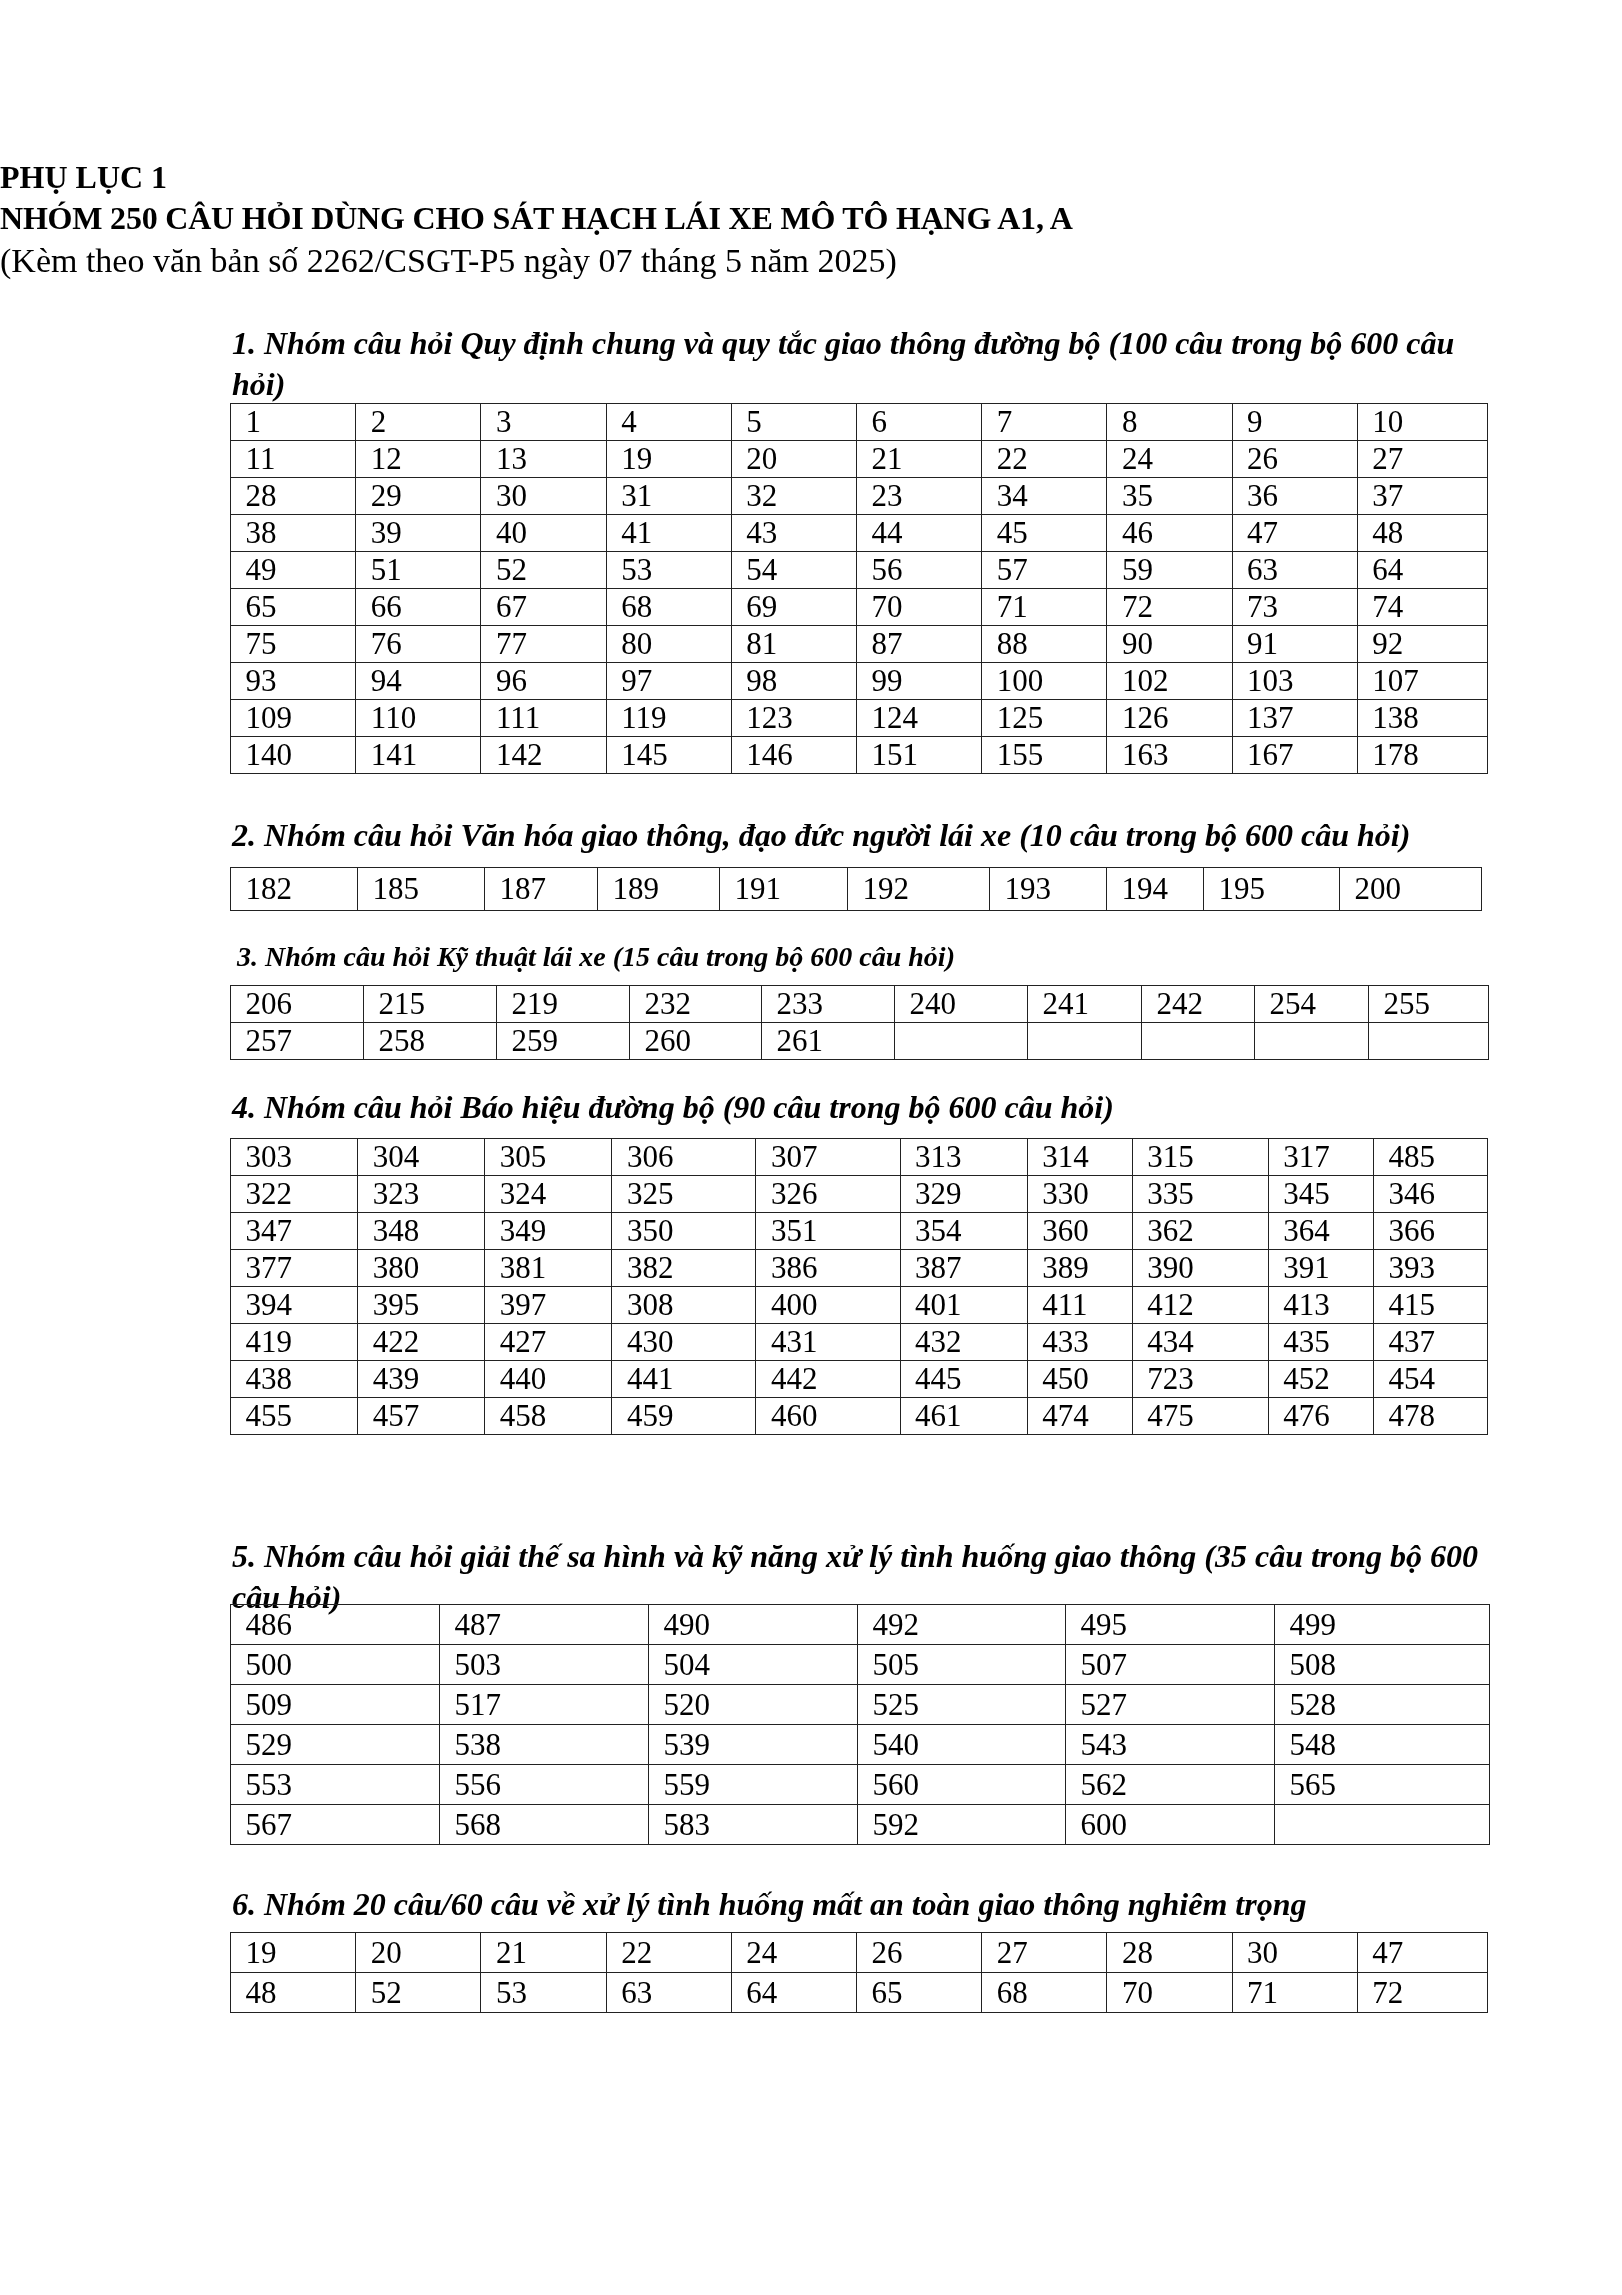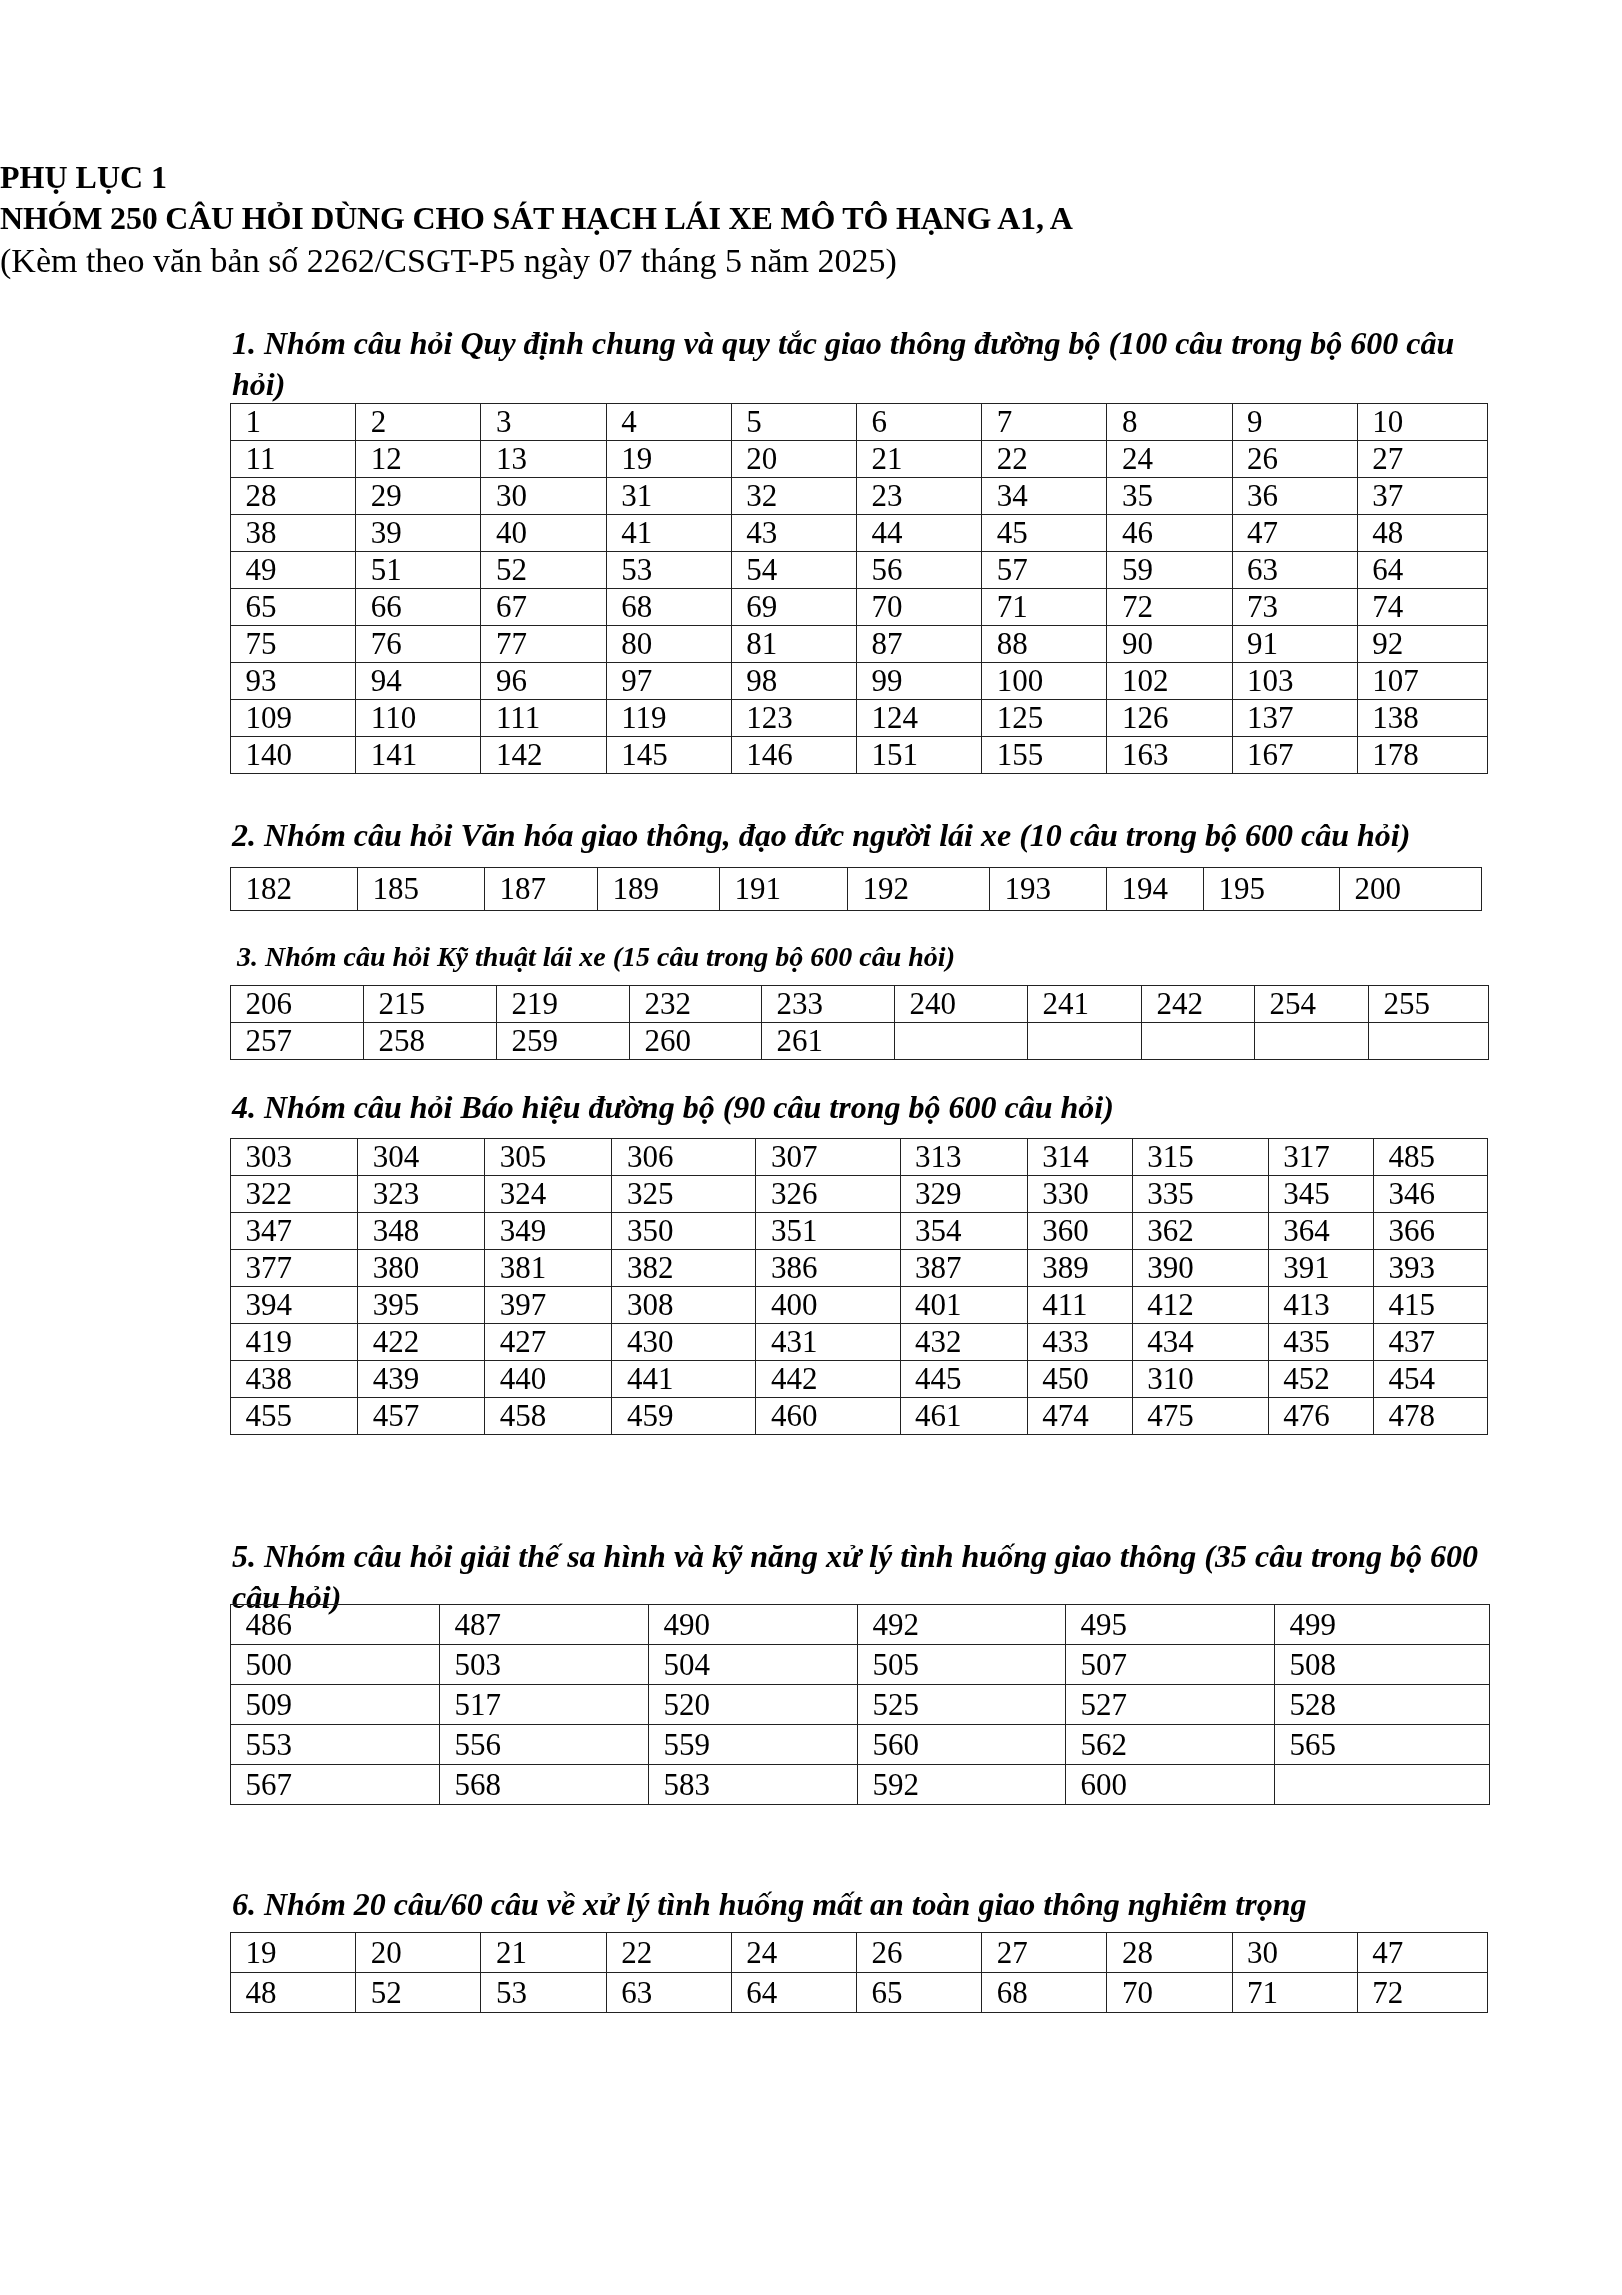--- a/index.html
+++ b/index.html
@@ -321,21 +321,21 @@
           <td style="height: 36px; line-height: 36px;">437</td>
         </tr>
         <tr>
           <td style="height: 36px; line-height: 36px;">438</td>
           <td style="height: 36px; line-height: 36px;">439</td>
           <td style="height: 36px; line-height: 36px;">440</td>
           <td style="height: 36px; line-height: 36px;">441</td>
           <td style="height: 36px; line-height: 36px;">442</td>
           <td style="height: 36px; line-height: 36px;">445</td>
           <td style="height: 36px; line-height: 36px;">450</td>
-          <td style="height: 36px; line-height: 36px;">310</td>
+          <td style="height: 36px; line-height: 36px;">723</td>
           <td style="height: 36px; line-height: 36px;">452</td>
           <td style="height: 36px; line-height: 36px;">454</td>
         </tr>
         <tr>
           <td style="height: 36px; line-height: 36px;">455</td>
           <td style="height: 36px; line-height: 36px;">457</td>
           <td style="height: 36px; line-height: 36px;">458</td>
           <td style="height: 36px; line-height: 36px;">459</td>
           <td style="height: 36px; line-height: 36px;">460</td>
           <td style="height: 36px; line-height: 36px;">461</td>
@@ -376,20 +376,28 @@
         </tr>
         <tr>
           <td style="height: 39px; line-height: 39px;">509</td>
           <td style="height: 39px; line-height: 39px;">517</td>
           <td style="height: 39px; line-height: 39px;">520</td>
           <td style="height: 39px; line-height: 39px;">525</td>
           <td style="height: 39px; line-height: 39px;">527</td>
           <td style="height: 39px; line-height: 39px;">528</td>
         </tr>
         <tr>
+          <td style="height: 39px; line-height: 39px;">529</td>
+          <td style="height: 39px; line-height: 39px;">538</td>
+          <td style="height: 39px; line-height: 39px;">539</td>
+          <td style="height: 39px; line-height: 39px;">540</td>
+          <td style="height: 39px; line-height: 39px;">543</td>
+          <td style="height: 39px; line-height: 39px;">548</td>
+        </tr>
+        <tr>
           <td style="height: 39px; line-height: 39px;">553</td>
           <td style="height: 39px; line-height: 39px;">556</td>
           <td style="height: 39px; line-height: 39px;">559</td>
           <td style="height: 39px; line-height: 39px;">560</td>
           <td style="height: 39px; line-height: 39px;">562</td>
           <td style="height: 39px; line-height: 39px;">565</td>
         </tr>
         <tr>
           <td style="height: 39px; line-height: 39px;">567</td>
           <td style="height: 39px; line-height: 39px;">568</td>

